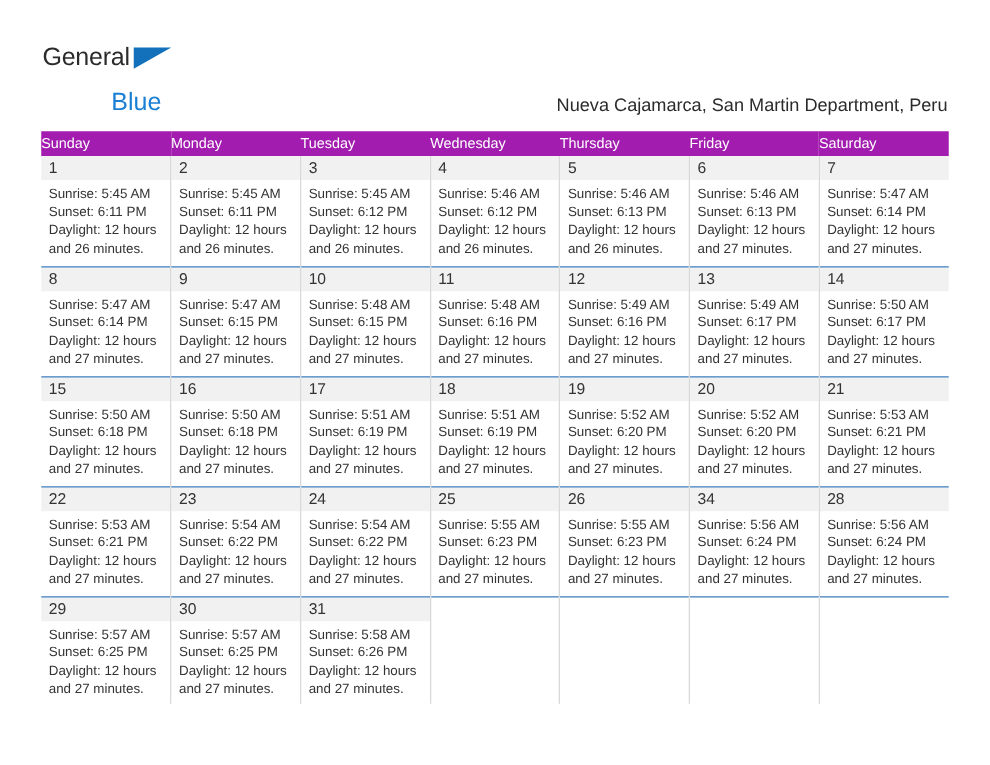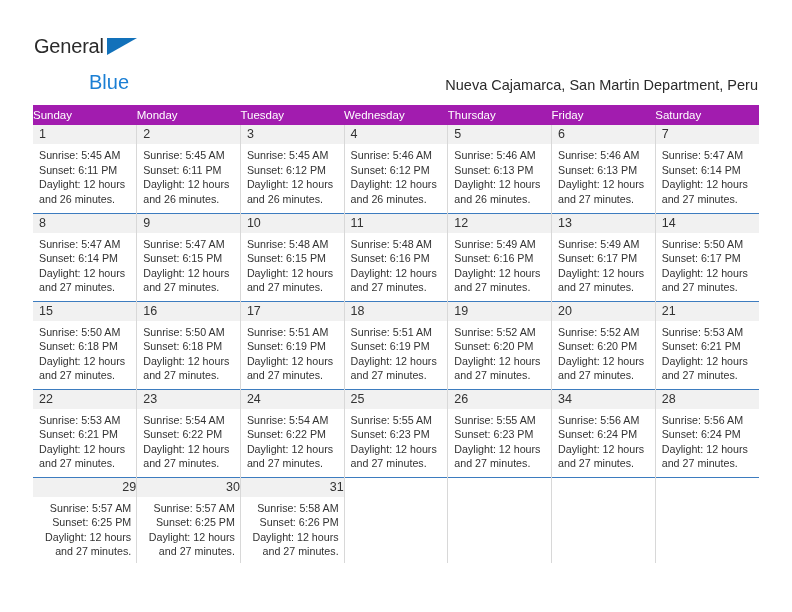--- a/index.html
+++ b/index.html
@@ -125,21 +125,20 @@
   }
   tbody tr.week td:last-child {
     border-right: none;
   }
   tbody tr.week:first-child td {
     border-top: none;
   }
   tbody tr.week.last td {
     height: 86px;
     border-bottom: none;
-    text-align: right;
   }
   td.empty {
     background: #ffffff;
   }
 
   .daynum {
     display: block;
     background: #f1f1f1;
     font-size: 12.5px;
     color: #333333;

